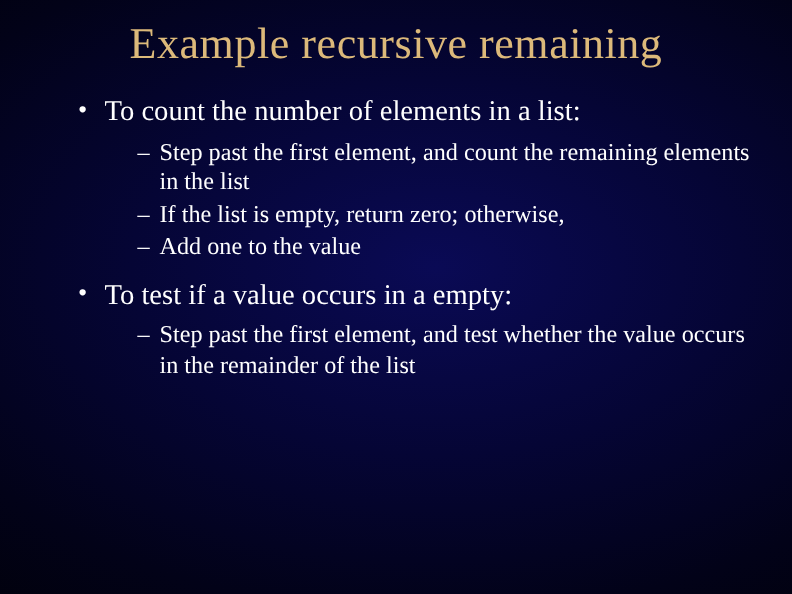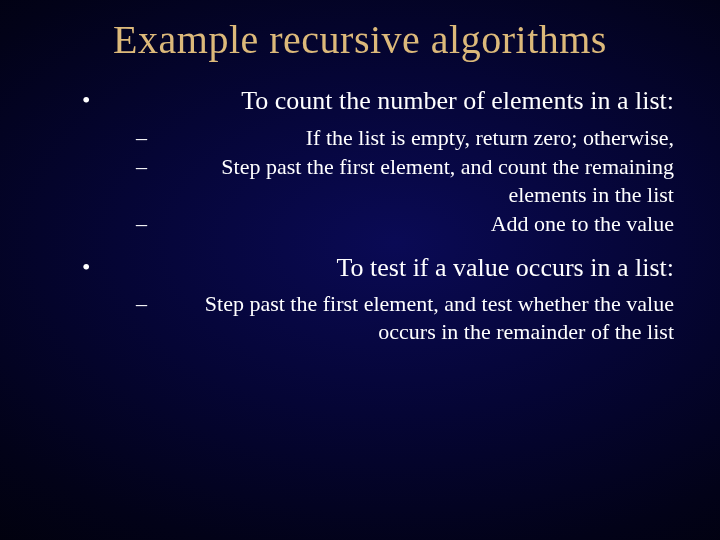--- a/index.html
+++ b/index.html
@@ -30,23 +30,22 @@
     font-weight: normal;
     padding-top: 16px;
     margin: 0 0 22px 0;
     letter-spacing: 0.5px;
   }
   .body {
     padding: 0 30px 0 30px;
   }
   ul.level1 {
     list-style: none;
-    margin: 16px;
+    margin: 5px;
     padding: 0 0 0 36px;
-    text-align: right;
   }
   ul.level1 > li {
     position: relative;
     font-size: 26px;
     line-height: 1.25;
     margin: 0 0 6px 0;
     padding-left: 24px;
   }
   ul.level1 > li::before {
     content: "•";
@@ -71,32 +70,32 @@
     content: "–";
     position: absolute;
     left: 0;
     top: 0;
   }
 </style>
 </head>
 <body>
 
 <div class="slide">
-  <h1 class="title">Example recursive algorithms</h1>
+  <h1 class="title">Example recursive remaining</h1>
   <div class="body">
     <ul class="level1">
       <li>
         <span>To count the number of elements in a list:</span>
         <ul class="level2">
+          <li><span>Step past the first element, and count the remaining elements in the list</span></li>
           <li><span>If the list is empty, return zero; otherwise,</span></li>
-          <li><span>Step past the first element, and count the remaining elements in the list</span></li>
           <li><span>Add one to the value</span></li>
         </ul>
       </li>
       <li>
-        <span>To test if a value occurs in a list:</span>
+        <span>To test if a value occurs in a empty:</span>
         <ul class="level2">
           <li><span>Step past the first element, and test whether the value occurs in the remainder of the list</span></li>
         </ul>
       </li>
     </ul>
   </div>
 </div>
 
 </body></html>

